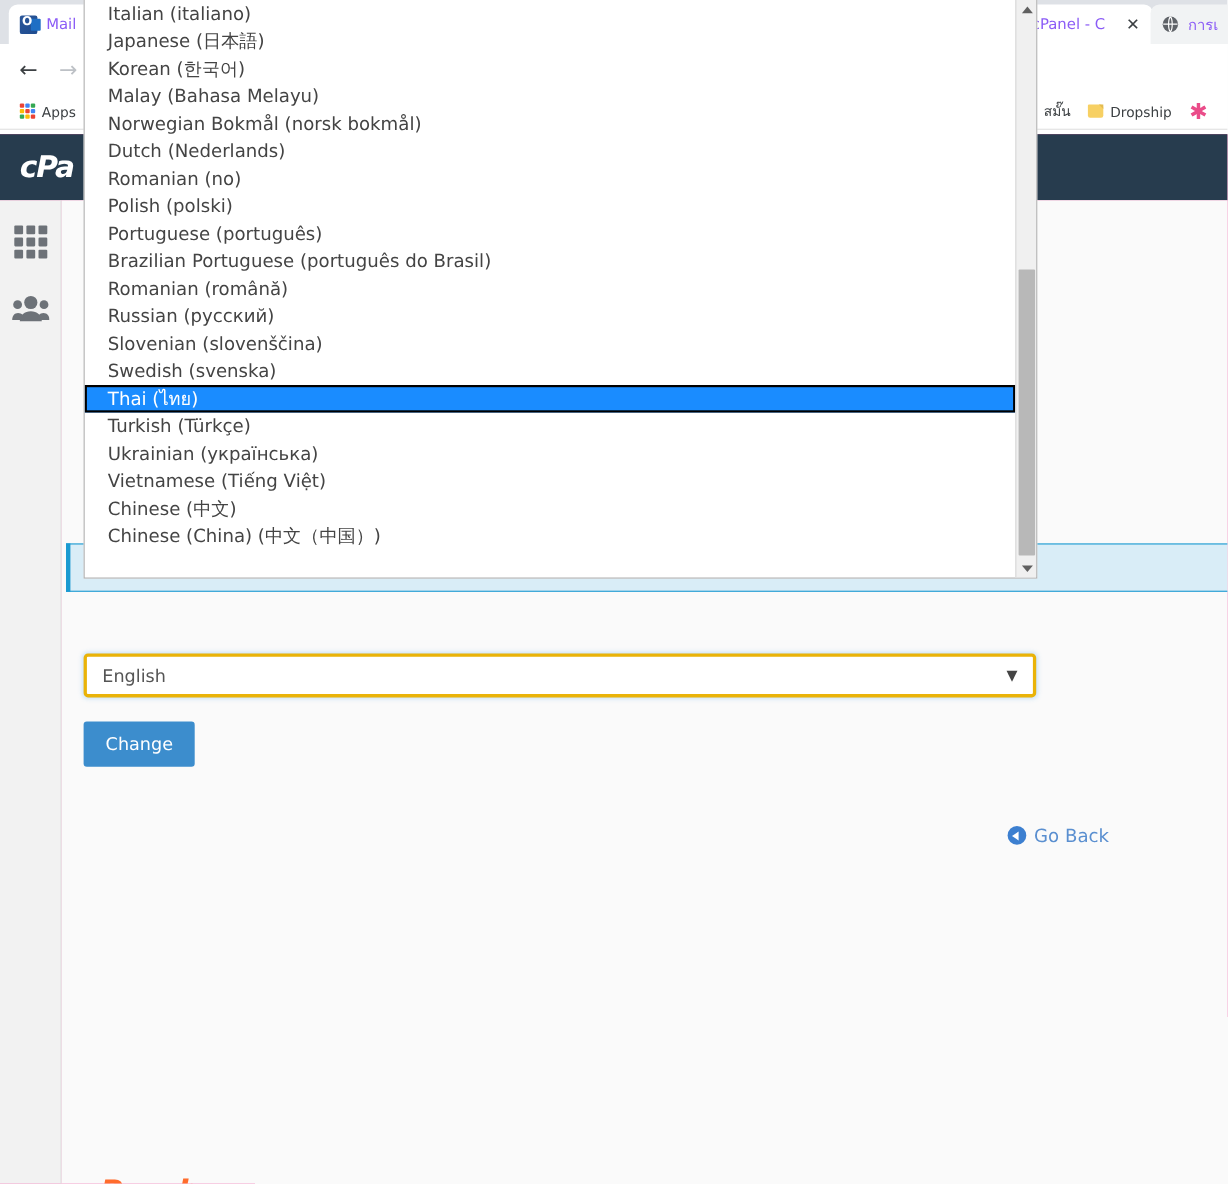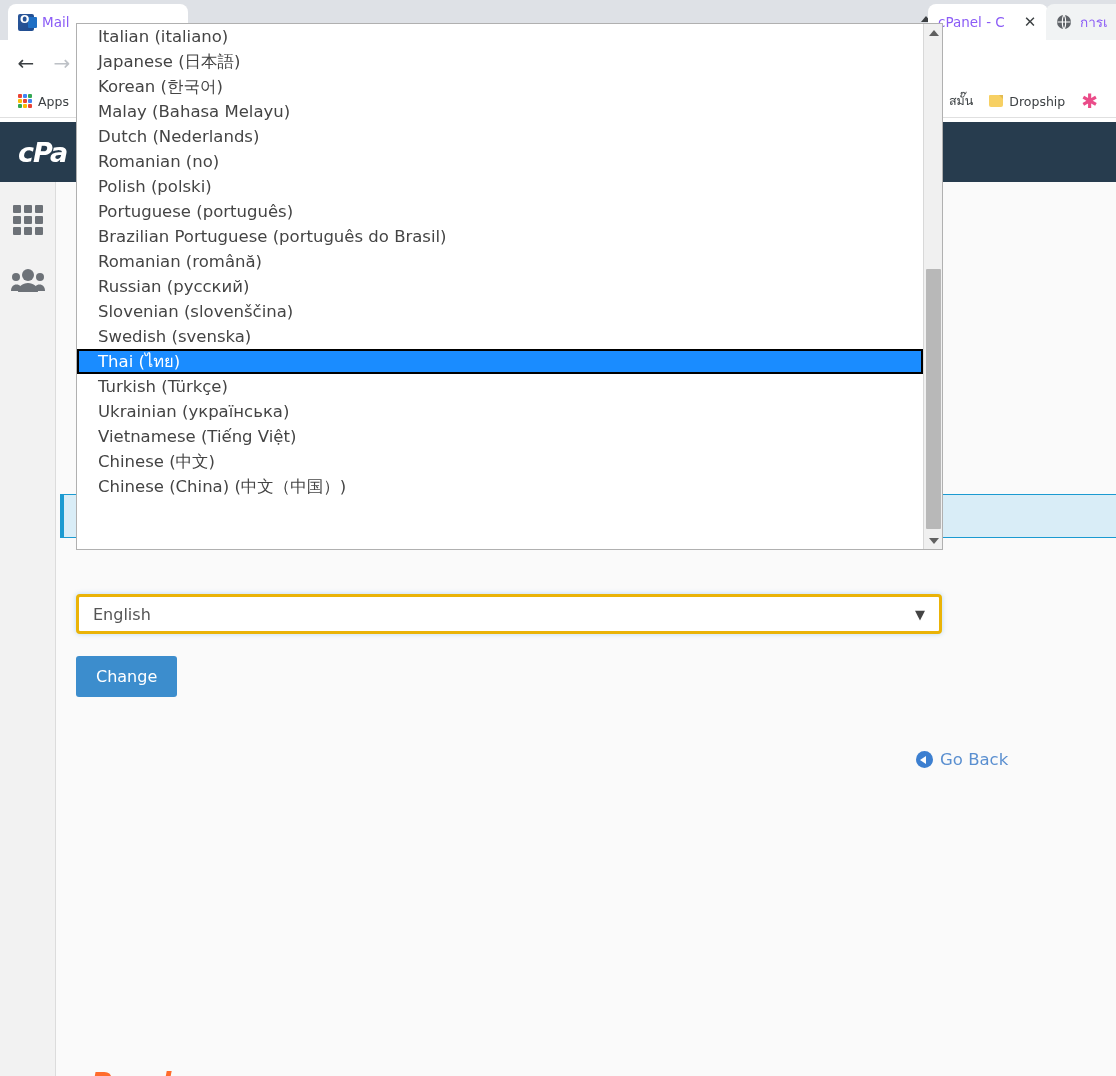--- a/index.html
+++ b/index.html
@@ -174,21 +174,20 @@
   .cp-version { font-size: 15px; color: #555; padding-bottom: 4px; }
 
   
   .dropdown {
     position: absolute; left: 76px; top: -1px;
     width: 867px; height: 527px;
     background: #ffffff;
     border: 1px solid #b0b0b0;
     z-index: 50;
     overflow: hidden;
-    margin-top: 24px;
   }
   .dd-list { position: absolute; left: 0; top: 0; width: 846px; }
   .dd-item {
     height: 25px; line-height: 25px;
     padding-left: 21px;
     font-size: 16.5px; color: #444;
     white-space: nowrap; overflow: hidden;
     cursor: default;
   }
   .dd-item.selected {
@@ -343,20 +342,21 @@
       </div>
     </div>
   </div>
 
   <div class="dropdown">
     <div class="dd-list" id="dd-list">
         <div class="dd-item">Italian (italiano)</div>
         <div class="dd-item">Japanese (日本語)</div>
         <div class="dd-item">Korean (한국어)</div>
         <div class="dd-item">Malay (Bahasa Melayu)</div>
+        <div class="dd-item">Norwegian Bokmål (norsk bokmål)</div>
         <div class="dd-item">Dutch (Nederlands)</div>
         <div class="dd-item">Romanian (no)</div>
         <div class="dd-item">Polish (polski)</div>
         <div class="dd-item">Portuguese (português)</div>
         <div class="dd-item">Brazilian Portuguese (português do Brasil)</div>
         <div class="dd-item">Romanian (română)</div>
         <div class="dd-item">Russian (русский)</div>
         <div class="dd-item">Slovenian (slovenščina)</div>
         <div class="dd-item">Swedish (svenska)</div>
         <div class="dd-item selected">Thai (ไทย)</div>

